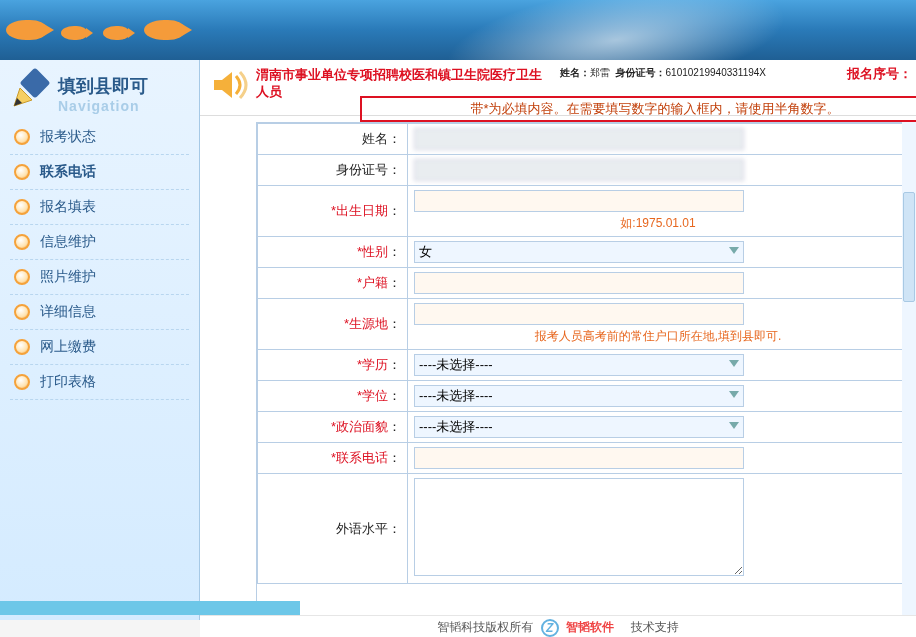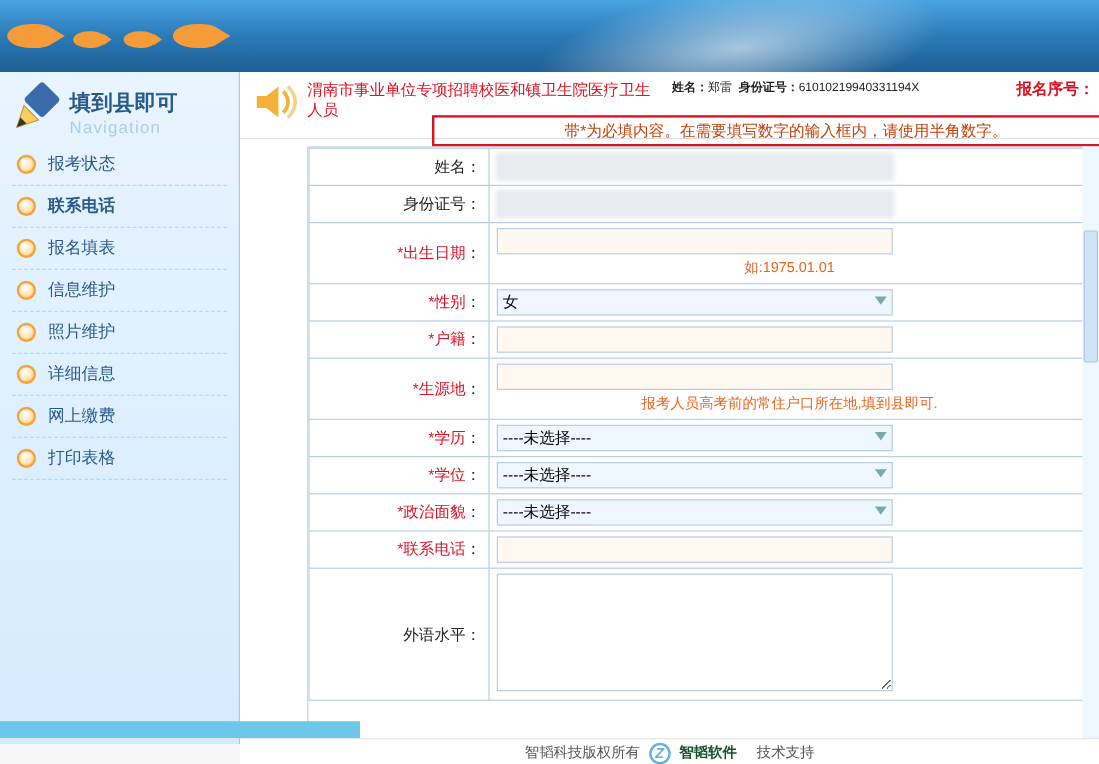--- a/index.html
+++ b/index.html
@@ -34,21 +34,21 @@
 }
 .nav-title {
   padding: 14px 10px 6px 58px;
   position: relative;
   height: 56px;
 }
 .nav-title .pen-icon {
   position:absolute; left:10px; top:8px; width:42px; height:42px;
 }
 .nav-title-main { font-size:18px; color:#2a5a8a; font-weight:bold; }
-.nav-title-sub { font-size:14px; color:#a9cde8; font-weight:normal; letter-spacing:1px;}
+.nav-title-sub { font-size:14px; color:#a9cde8; font-weight:bold; letter-spacing:1px;}
 .nav-list { list-style:none; padding:4px 10px; }
 .nav-list li {
   padding:8px 6px 8px 30px;
   border-bottom:1px dashed #b8d6ef;
   color:#2a5a8a;
   font-size:14px;
   position:relative;
   cursor:pointer;
 }
 .nav-list li.active { font-weight:bold; }
@@ -61,21 +61,21 @@
   margin: 14px auto 0; display:block; width:140px; height:28px;
   background:linear-gradient(to bottom,#fefefe 0%,#d6ecff 50%,#b7dcf9 100%);
   border:1px solid #7fb5e0; border-radius:14px; color:#0a3a6a; font-size:14px; font-weight:bold;
   cursor:pointer; padding-left:14px; position:relative; text-align:center;
 }
 .btn-exit .arrow{position:absolute;left:14px;top:6px;width:0;height:0;border-top:7px solid transparent;border-bottom:7px solid transparent;border-right:12px solid #3aa0ff;}
 
 .main { flex:1; background:#fff; position:relative; }
 .main-head { height:56px; border-bottom:1px solid #ddd; position:relative; }
 .speaker-icon { position:absolute; left:10px; top:8px; width:40px; height:34px; }
-.title-text { position:absolute; left:56px; top:6px; width:290px; color:#d12; font-size:13px; font-weight:normal; line-height:17px;}
+.title-text { position:absolute; left:56px; top:6px; width:290px; color:#d12; font-size:13px; font-weight:bold; line-height:17px;}
 .user-info { position:absolute; left:360px; top:6px; font-size:10px; color:#222;text-align:right; }
 .user-info .ub { font-weight:bold; }
 .seq-label { position:absolute; right:4px; top:6px; font-size:13px; color:#d12; font-weight:bold; text-align:right; line-height:16px;}
 .tip-bar {
   position:absolute; left:160px; top:36px; width:590px;
   border:2px solid #d12; padding:2px 6px;
   font-size:13px; color:#c2410c; text-align:center;
 }
 
 .form-wrap { position:absolute; left:56px; right:6px; top:62px; bottom:0; overflow:hidden auto; border:1px solid #b8cee5; }
@@ -101,21 +101,21 @@
 .txtarea{ width:330px; height:98px; border:1px solid #b8cee5; background:#fff; }
 
 .readonly-blur { width:330px; height:22px; background:#e9edf0; border:1px solid #ccd; filter:blur(2px); }
 
 .footer {
   position:absolute; left:200px; right:0; bottom:0; height:22px;
   background:#fff; color:#555; font-size:12px; padding:3px 0; text-align:center;
   border-top:1px solid #e6e6e6;
 }
 .footer .zlogo{display:inline-block;vertical-align:middle;width:18px;height:18px;border:2px solid #63b2e0;border-radius:50%;color:#63b2e0;font-weight:bold;font-style:italic;line-height:15px;margin:0 4px;}
-.footer .brand{color:#14532d;font-weight:bold;}
+.footer .brand{color:#ef4444;font-weight:bold;}
 
 .bottom-strip{position:absolute;left:0;bottom:22px;width:300px;height:14px;background:#6dc7e8;}
 </style>
 </head>
 <body>
 
 <div class="header-banner">
   <span class="fish"></span>
   <span class="fish sm"></span>
   <span class="fish sm"></span>

